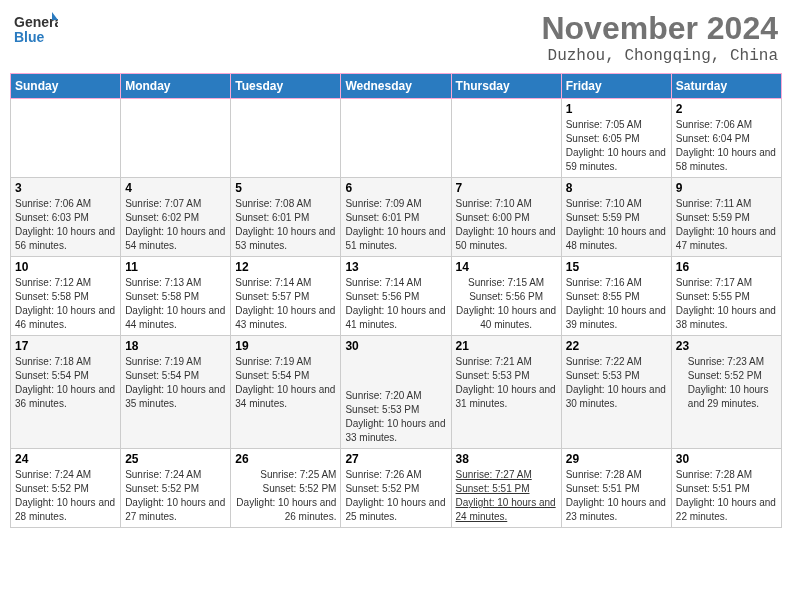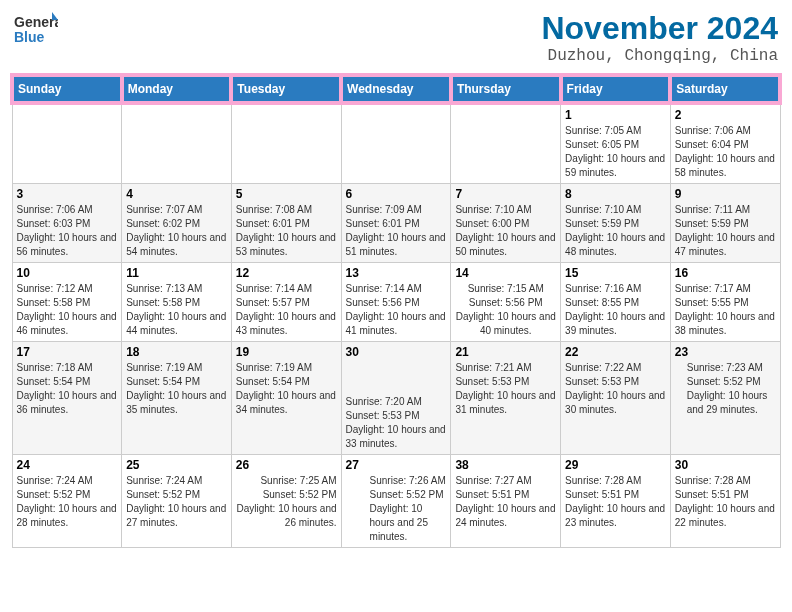--- a/index.html
+++ b/index.html
@@ -28,39 +28,39 @@
       width: 44px;
       height: 38px;
       margin-right: 4px;
     }
     .title-block {
       text-align: right;
     }
     .month-year {
       font-size: 32px;
       font-weight: bold;
-      color: #0369a1;
+      color: #737373;
     }
     .location {
       font-size: 16px;
       color: #555;
       font-family: Liberation Mono, monospace;
     }
     .calendar {
       width: 100%;
       border-collapse: collapse;
       font-size: 11px;
     }
     .calendar th {
       background: #2a7bc0;
       color: #fff;
       padding: 5px 4px;
       text-align: left;
       font-size: 12px;
-      border: 4px solid #f9a8d4;
+      border: 1px solid #f9a8d4;
     }
     .calendar td {
       border: 1px solid #ccc;
       vertical-align: top;
       padding: 3px 4px;
       width: 110px;
       min-height: 70px;
       background: #fff;
     }
     .calendar tr:nth-child(even) td {
@@ -279,27 +279,27 @@
 Daylight: 10 hours and 27 minutes.</div>
         </td>
         <td>
           <span class="day-number">26</span>
           <div class="day-info" style="white-space: pre-line; text-align: right;">Sunrise: 7:25 AM
 Sunset: 5:52 PM
 Daylight: 10 hours and 26 minutes.</div>
         </td>
         <td>
           <span class="day-number">27</span>
-          <div class="day-info" style="white-space: pre-line; margin-left: 24px;">Sunrise: 7:26 AM
+          <div class="day-info" style="white-space: pre-line;">Sunrise: 7:26 AM
 Sunset: 5:52 PM
 Daylight: 10 hours and 25 minutes.</div>
         </td>
         <td>
           <span class="day-number">38</span>
-          <div class="day-info" style="white-space: pre-line;">Sunrise: 7:27 AM
+          <div class="day-info" style="white-space: pre-line; text-decoration: underline;">Sunrise: 7:27 AM
 Sunset: 5:51 PM
 Daylight: 10 hours and 24 minutes.</div>
         </td>
         <td>
           <span class="day-number">29</span>
           <div class="day-info" style="white-space: pre-line;">Sunrise: 7:28 AM
 Sunset: 5:51 PM
 Daylight: 10 hours and 23 minutes.</div>
         </td>
         <td>

